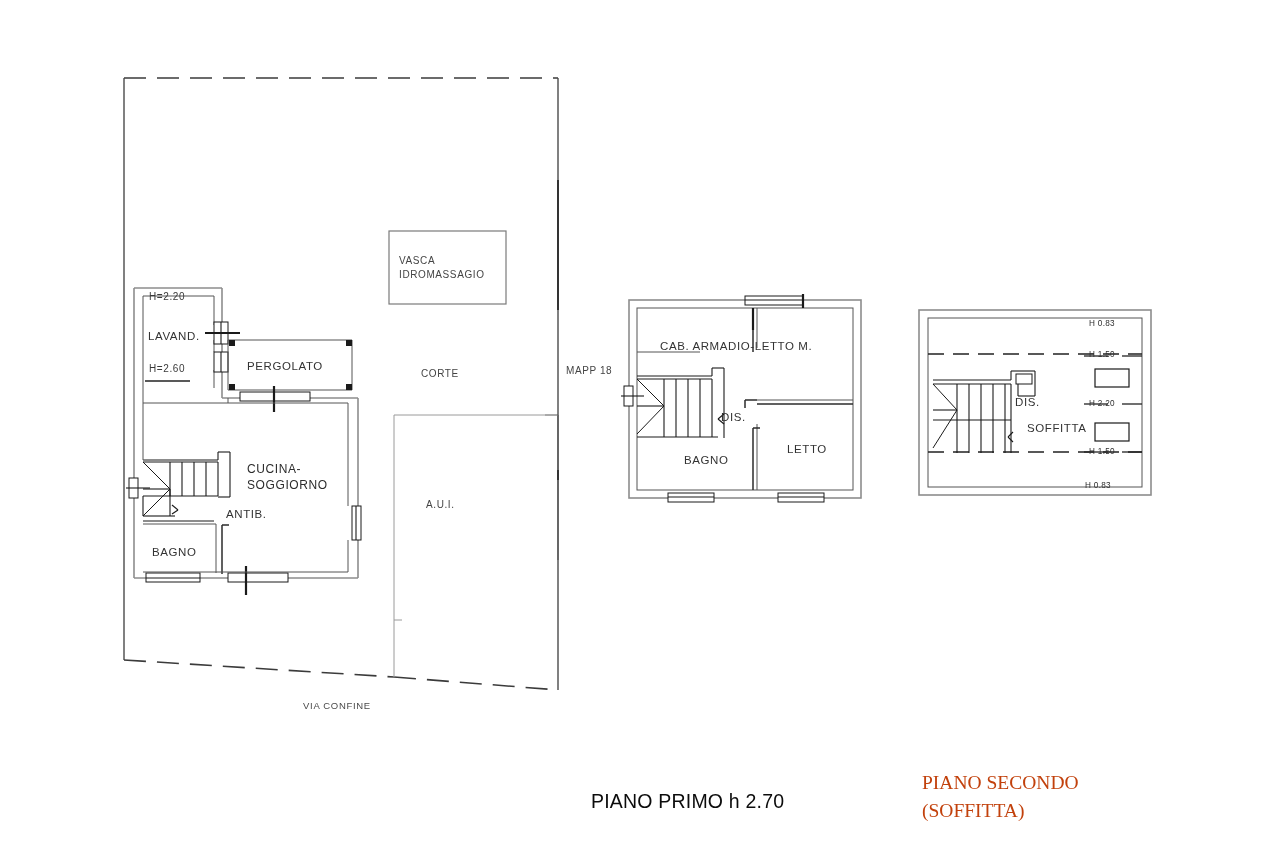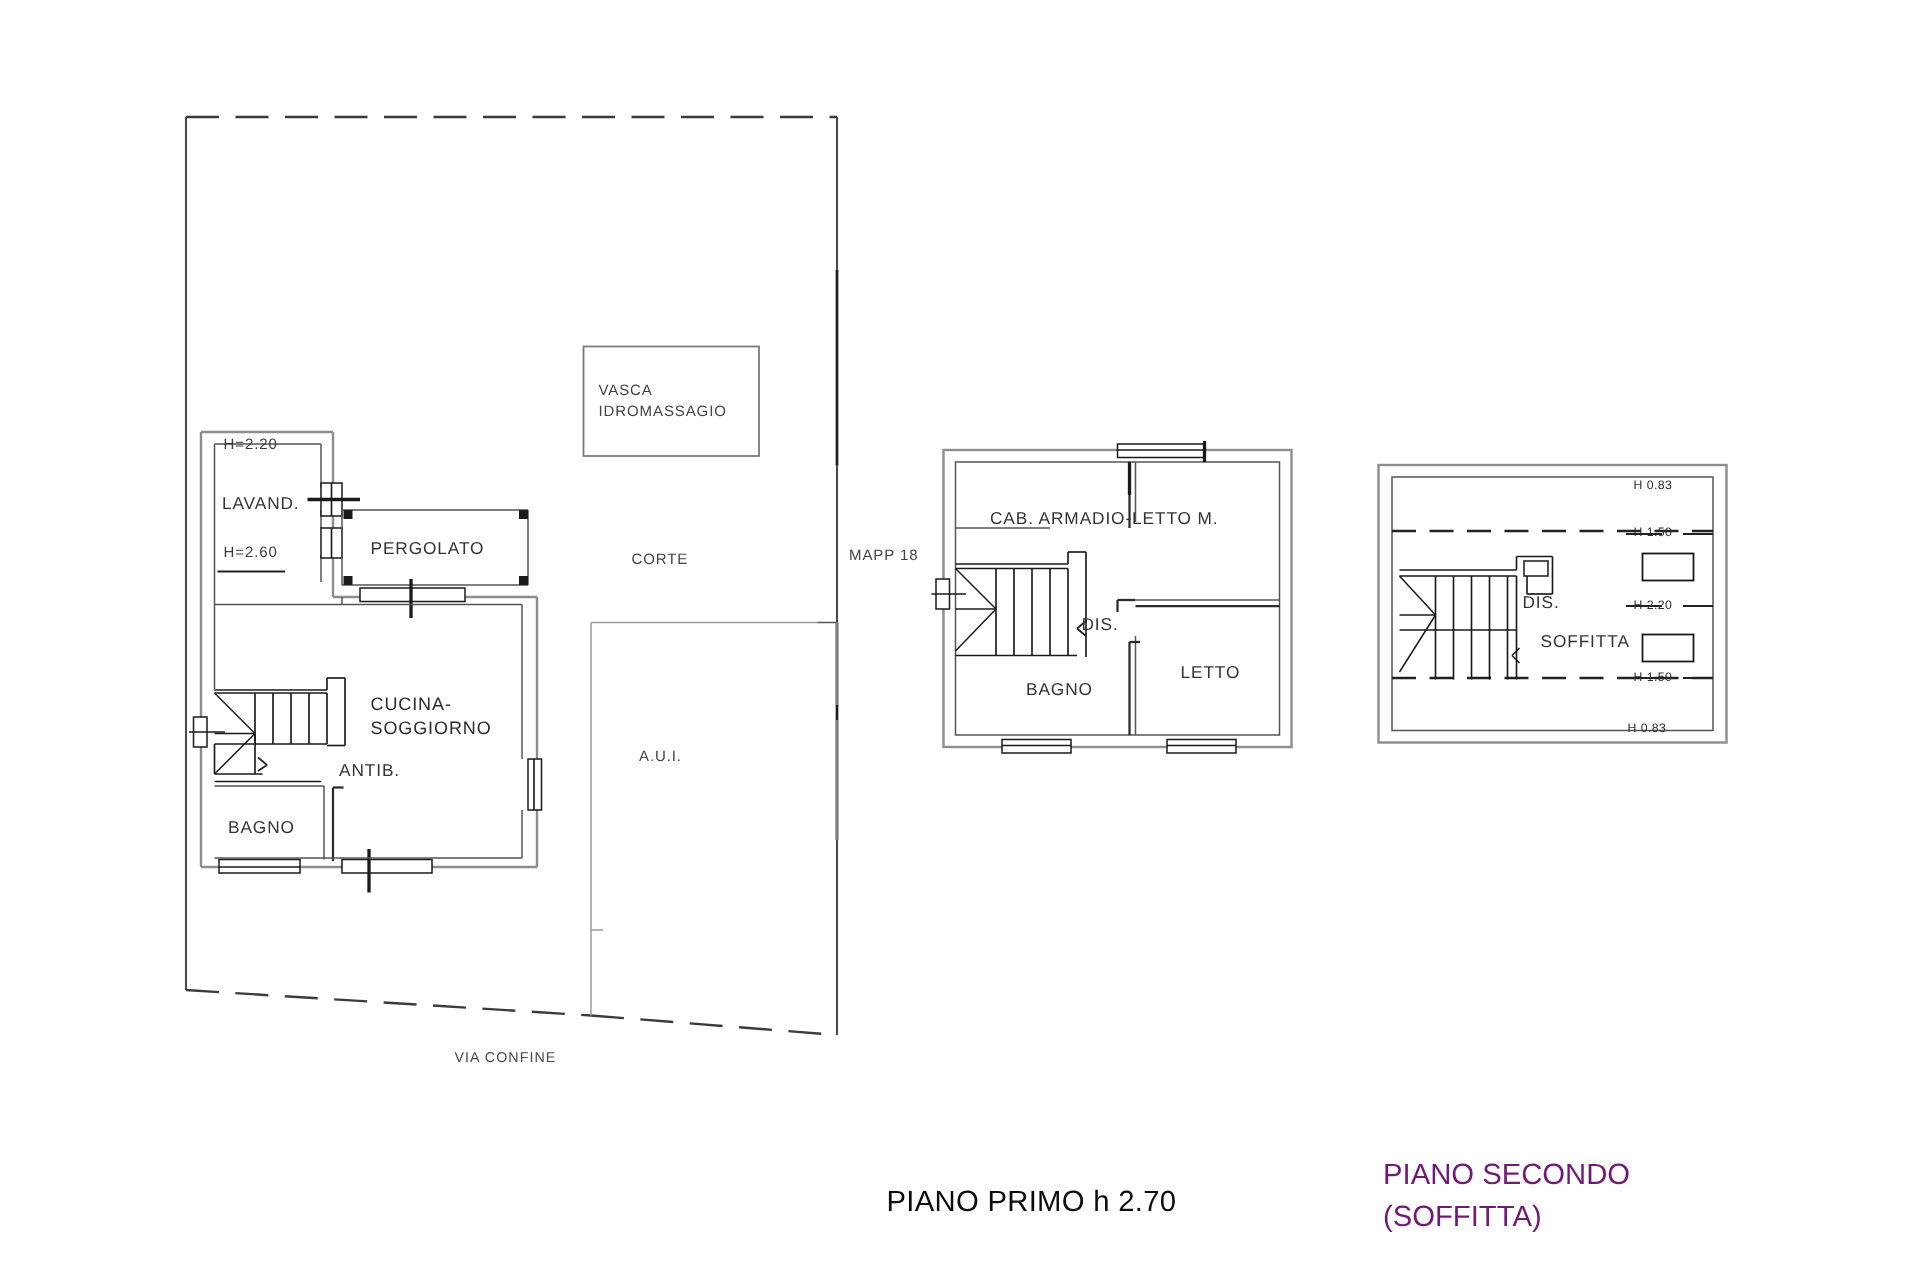--- a/index.html
+++ b/index.html
@@ -139,24 +139,25 @@
     position: absolute;
     font-size: 19.5px;
     color: #0c0c0c;
     font-family: "Liberation Sans", sans-serif;
     letter-spacing: 0.2px;
     white-space: nowrap;
   }
   .caption-2line {
     position: absolute;
     font-size: 19.5px;
-    color: #701a75;
+    color: #c2410c;
     line-height: 1.45;
     text-align: left;
     white-space: nowrap;
+    font-family: Liberation Serif, serif;
   }
   .two-line {
     line-height: 1.35;
   }
 </style>
 </head>
 <body>
 
 <div id="page">
 

